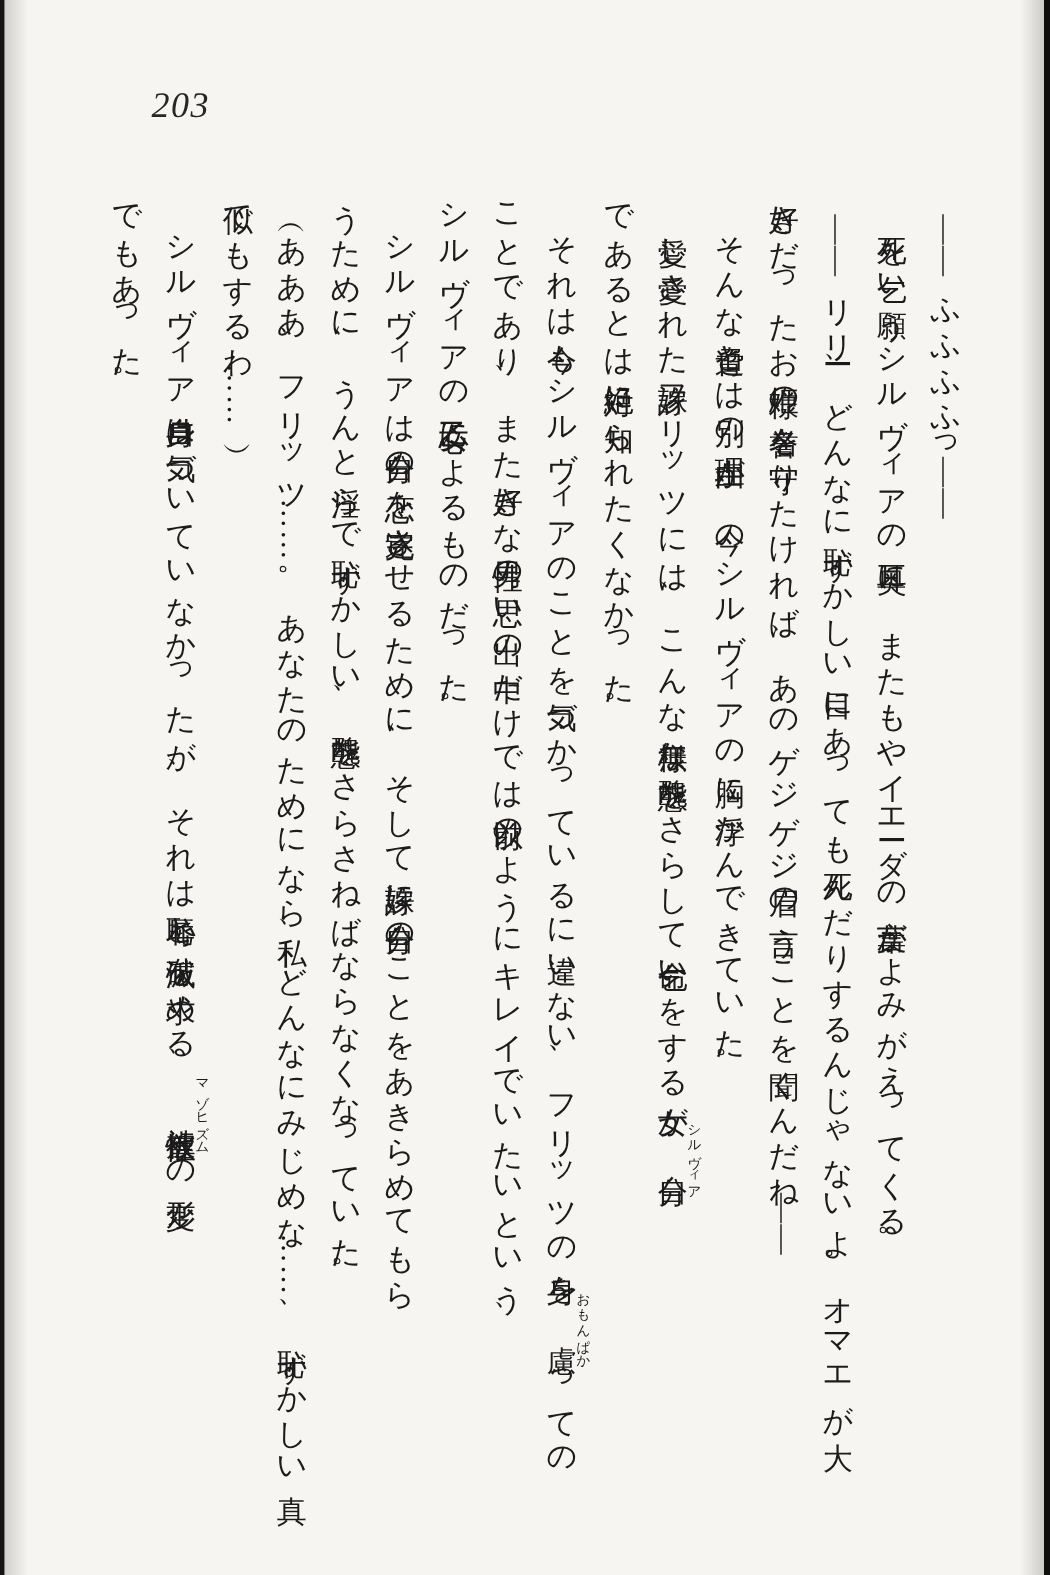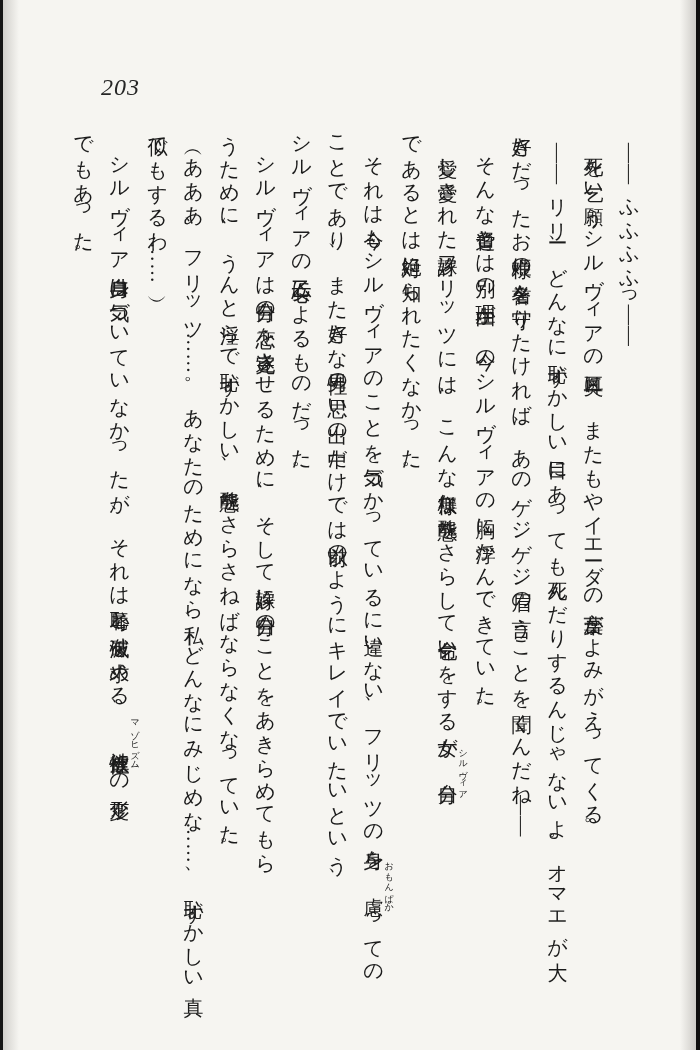--- a/index.html
+++ b/index.html
@@ -26,21 +26,21 @@
     position:absolute; left:3px; top:0; width:16px; height:100%;
     background:linear-gradient(to right, rgba(60,55,50,0.20), rgba(60,55,50,0));
   }
   .vignette-right {
     position:absolute; right:4px; top:0; width:16px; height:100%;
     background:linear-gradient(to left, rgba(60,55,50,0.22), rgba(60,55,50,0));
   }
 
   .page-number {
     position:absolute;
-    left:101px; top:74px;
+    left:101px; top:58px;
     font-size:24px;
     font-style:italic;
     color:#262626;
     letter-spacing:1px;
   }
 
   .text-block {
     position:absolute;
     top:122px;
     right:52px;

